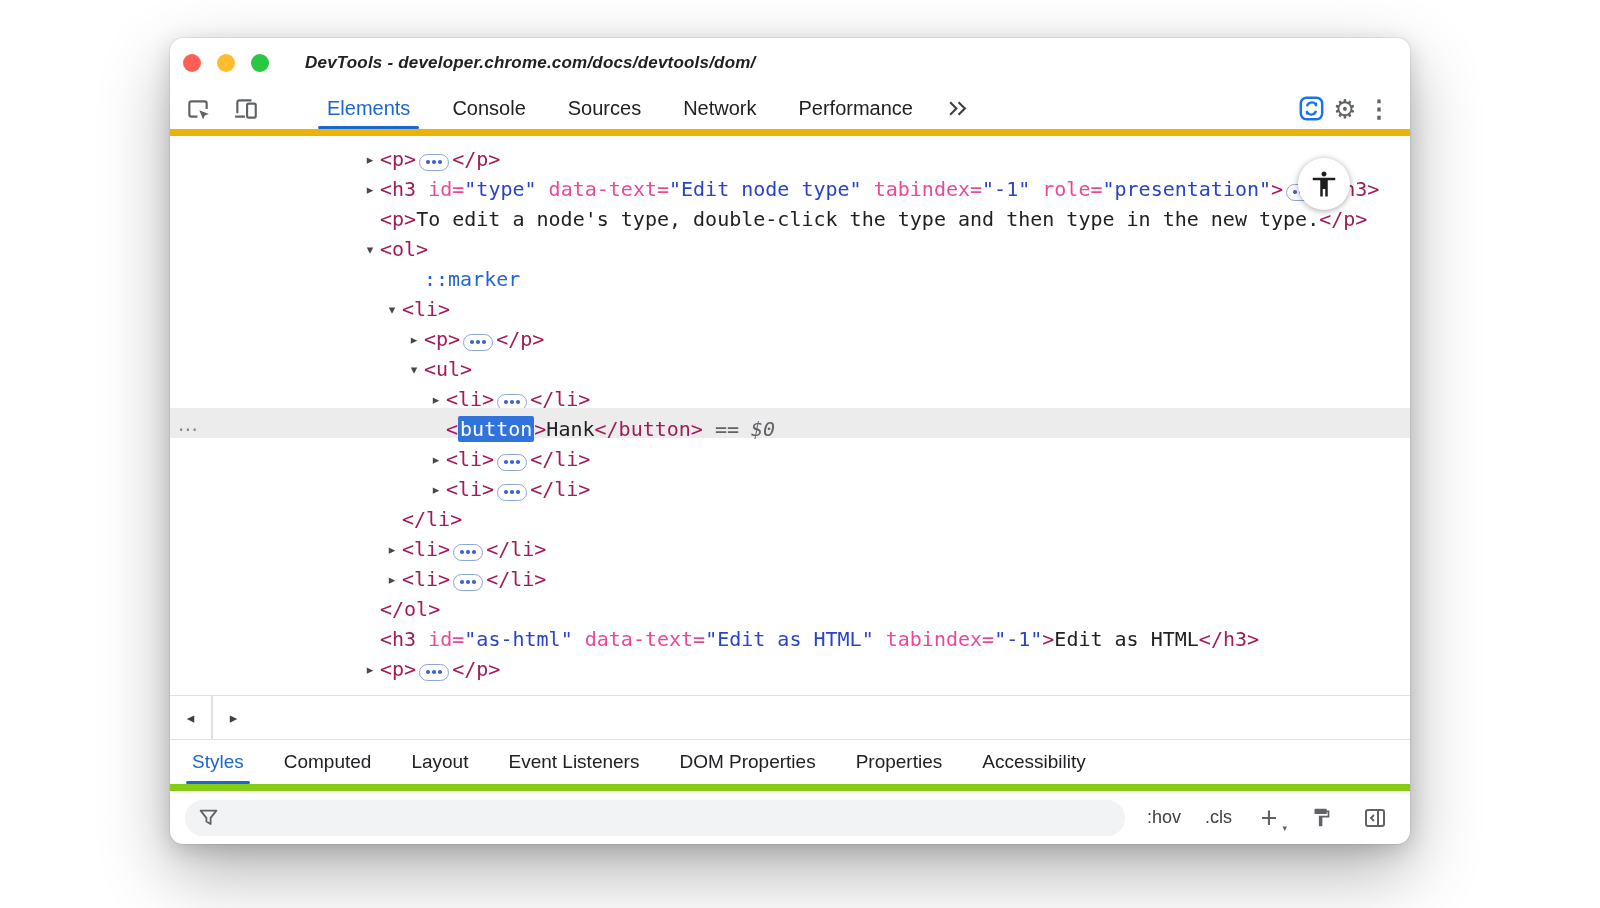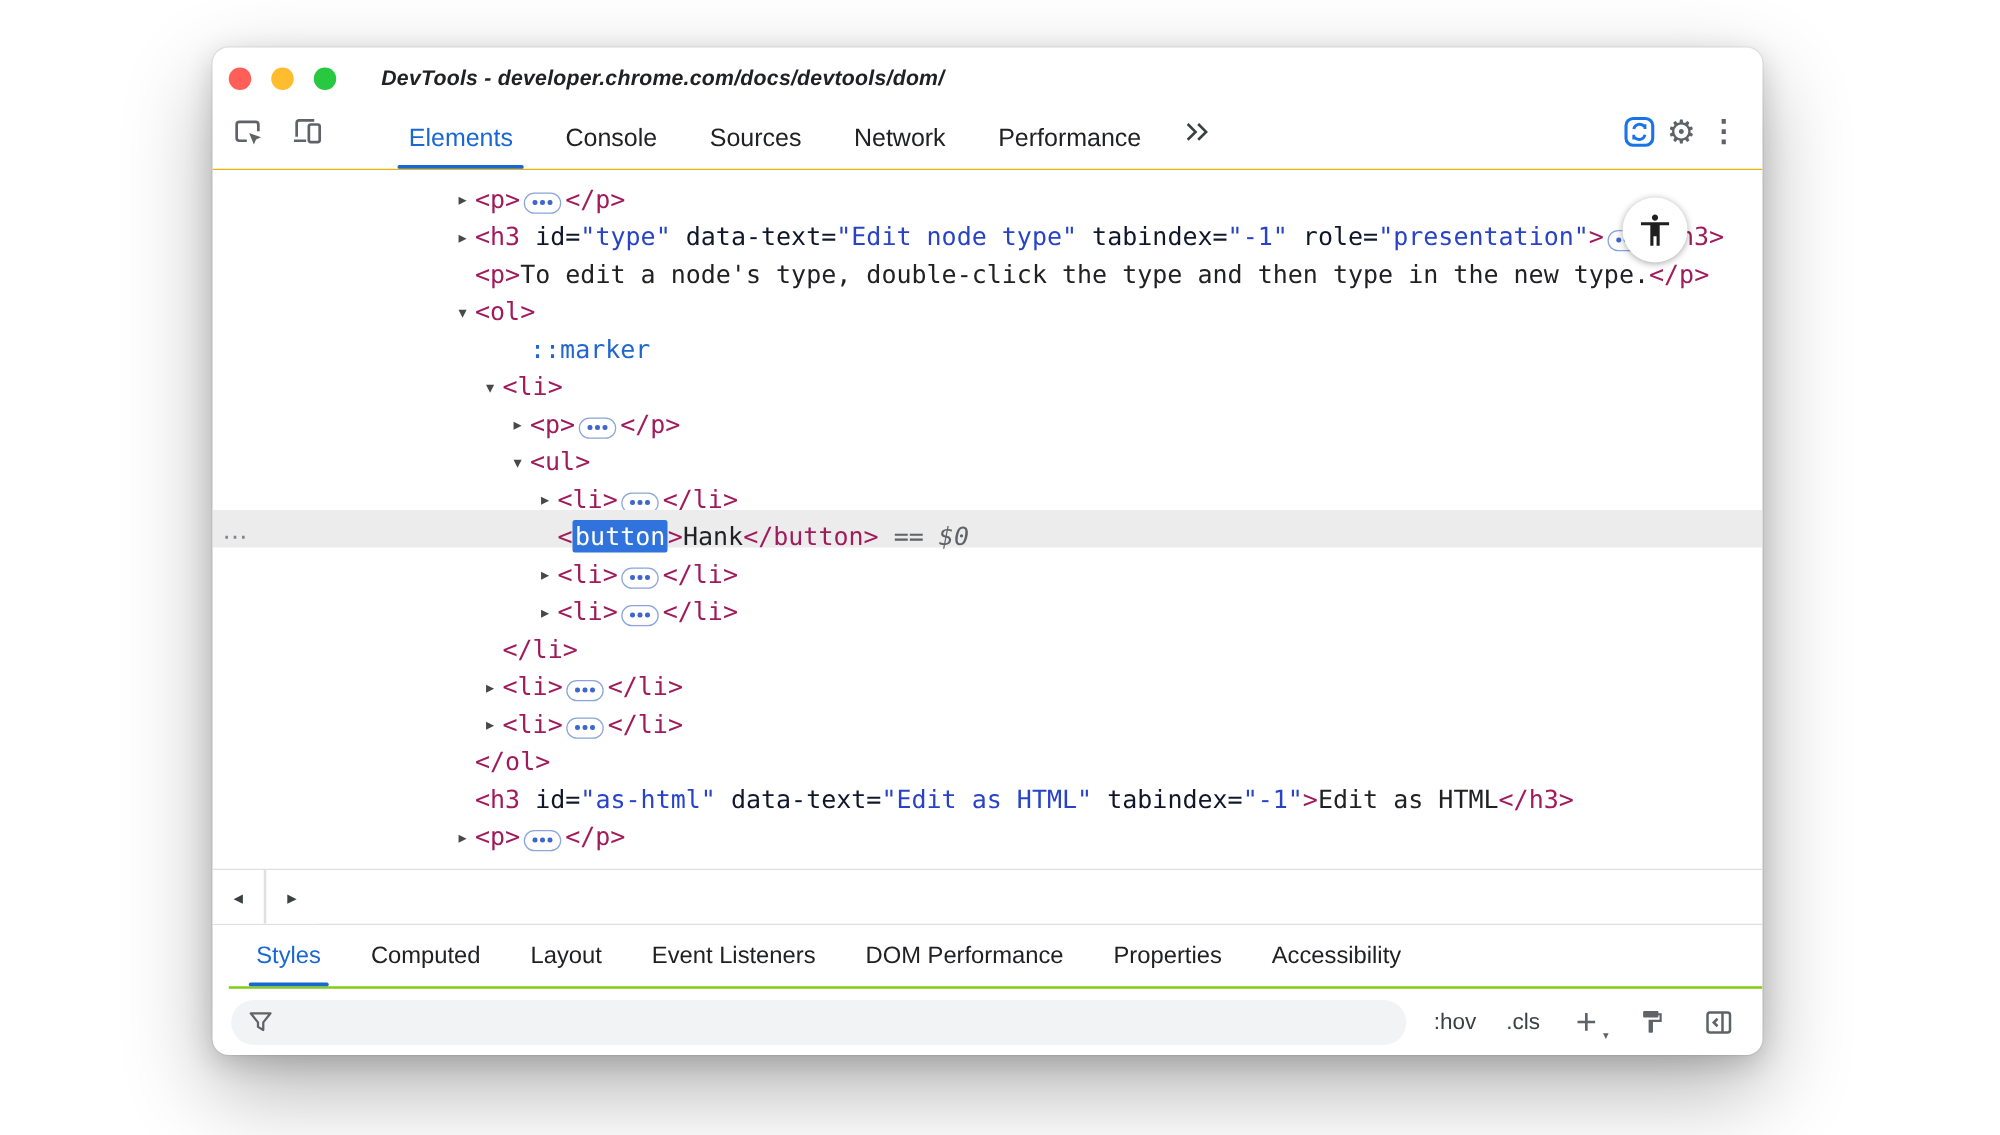--- a/index.html
+++ b/index.html
@@ -13,22 +13,22 @@
             display:flex; flex-direction:column; }
 
   
   .titlebar { height:50px; flex:0 0 50px; display:flex; align-items:center; position:relative; }
   .lights { display:flex; gap:16px; margin-left:13px; }
   .light { width:18px; height:18px; border-radius:50%; display:inline-block; border:none; cursor:pointer; }
   .light.red{ background:#ff5f57; } .light.yellow{ background:#febc2e; } .light.green{ background:#28c840; }
   .title { margin-left:36px; font-size:17px; font-weight:bold; color:#202124; letter-spacing:.2px;font-style:italic; }
 
   
-  .toolbar { height:48px; flex:0 0 48px; display:flex; 
-             border-bottom:1px solid #eab308; padding-right:14px; }
+  .toolbar { height:48px; flex:0 0 48px; display:flex; align-items:center;
+             border-bottom:7px solid #eab308; padding-right:14px; }
   .iconbtn { background:none; border:none; cursor:pointer; display:flex; align-items:center;
              justify-content:center; width:34px; height:34px; color:#5f6368; }
   .iconbtn.inspect { margin-left:11px; }
   .iconbtn.device { margin-left:14px; }
   .ptabs { display:flex; height:100%; margin-left:43px; }
   .ptab { position:relative; display:flex; align-items:center; height:100%; padding:0 21px;
           font-size:20px; color:#202124; cursor:pointer; }
   .ptab.active { color:#1967d2; font-weight:500; }
   .ptab.active::after { content:""; position:absolute; left:12px; right:12px; bottom:0;
                         height:3px; border-radius:2px; background:#1967d2; }
@@ -39,21 +39,21 @@
 
   
   .tree { flex:1 1 auto; position:relative; overflow:hidden; padding-top:2px;
           font-family:"DejaVu Sans Mono", monospace; font-size:20px; }
   .trow { position:relative; height:30px; line-height:43px; white-space:pre; cursor:pointer; }
   .trow.selected { background:#ececec; }
   .tri { display:inline-block; width:20px; margin-left:-20px; text-align:center;
          font-size:13px; color:#46484b; vertical-align:2px;
          font-family:"DejaVu Sans", sans-serif; }
   .tag { color:#a01b5b; }
-  .attr { color:#0f172a; }
+  .attr { color:#ec4899; }
   .val { color:#2843c8; }
   .txt { color:#202124; }
   .marker { color:#2166cf; }
   .eq { color:#5f6368; }
   .dollar { color:#5f6368; font-style:italic; }
   .selword { background:#3173dd; color:#ffffff; border-radius:2px; padding:1px 2px; }
   .badge { display:inline-flex; align-items:center; justify-content:center; gap:2.5px;
            width:30px; height:17px; border:1.7px solid #8aa4dc; border-radius:9.5px;
            margin:0 3px; vertical-align:2px; cursor:pointer; }
   .badge i { width:3.6px; height:3.6px; border-radius:50%; background:#3d66cf; }
@@ -71,21 +71,21 @@
   .crumb-arrow.left { border-right:1px solid #e0e0e0; }
   .crumb-arrow.right { border-left:1px solid #e0e0e0; }
   .crumbs { flex:1; display:flex; align-items:center; overflow:hidden; padding-left:8px;
             font-family:"DejaVu Sans Mono", monospace; font-size:17px; }
   .crumb { color:#a01b5b; margin-right:24px; white-space:nowrap; cursor:pointer; }
   .crumb.dark { color:#202124; }
   .crumb.selected { background:#d3e3fd; color:#0b57d0; border-radius:7px; padding:4px 10px;
                     margin-right:12px; }
 
   
-  .stabs-bar { flex:0 0 51px; height:51px; border-bottom:2px solid #84cc16; display:flex;margin-left:13px; }
+  .stabs-bar { flex:0 0 51px; height:51px; border-bottom:7px solid #84cc16; display:flex; }
   .stabs { display:flex; height:100%; padding-left:2px; }
   .stab { position:relative; display:flex; align-items:center; height:100%; padding:0 20px;
           font-size:19px; color:#202124; cursor:pointer; white-space:nowrap; }
   .stab.active { color:#1967d2; }
   .stab.active::after { content:""; position:absolute; left:14px; right:14px; bottom:0;
                         height:3px; border-radius:2px; background:#1967d2; }
 
   
   .filterbar { flex:1 1 auto; display:flex; align-items:center; padding:0 18px 0 15px; gap:20px; }
   .filterpill { flex:1; height:36px; background:#f1f3f4; border-radius:18px; display:flex;
@@ -182,21 +182,21 @@
       <button class="crumb-arrow left">◂</button>
       <button class="crumb-arrow right">▸</button>
     </div>
 
     <div class="stabs-bar">
       <div class="stabs">
           <div class="stab active">Styles</div>
           <div class="stab">Computed</div>
           <div class="stab">Layout</div>
           <div class="stab">Event Listeners</div>
-          <div class="stab">DOM Performance</div>
+          <div class="stab">DOM Properties</div>
           <div class="stab">Properties</div>
           <div class="stab">Accessibility</div>
         </div>
     </div>
 
     <div class="filterbar">
       <div class="filterpill">
         <span style="display:flex;">
           <svg viewBox="0 0 18 16" width="19" height="17">
             <path d="M1.5 1.5h15L11 8.4v5.8l-4-2.4V8.4z" fill="none" stroke="#5f6368" stroke-width="1.7" stroke-linejoin="round"></path>

